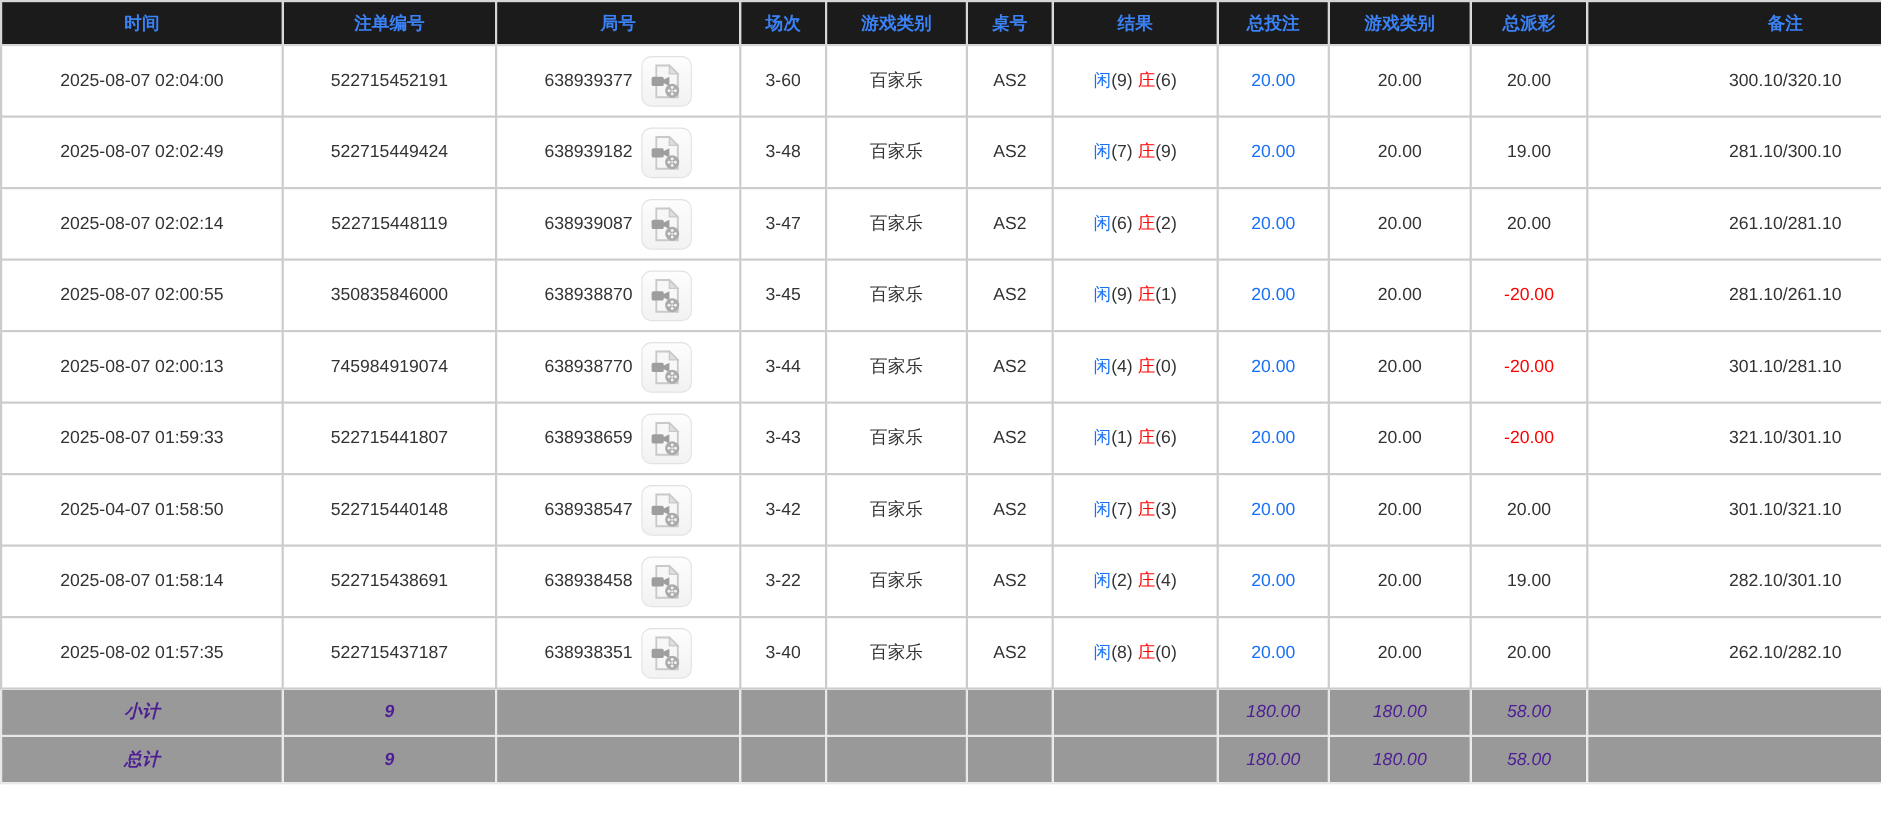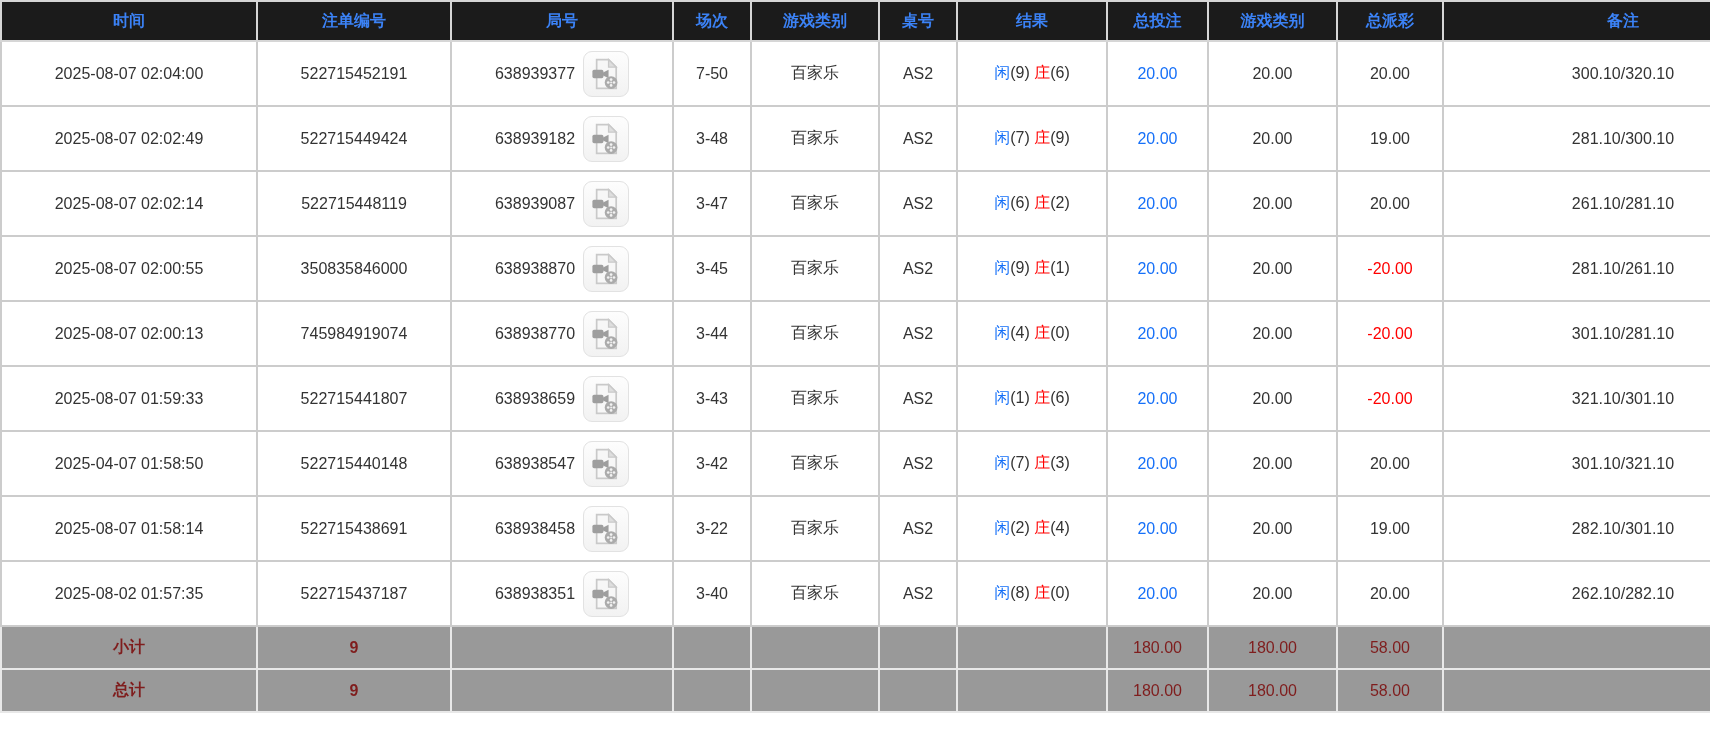--- a/index.html
+++ b/index.html
@@ -26,23 +26,24 @@
     background: var(--header-bg, #1b1b1b);
     color: #3b82f6;
     font-weight: 700;
     height: 40px;
     border-color: #d6d6d6;
     margin-left: 36px;
   }
   tbody td { height: 65px; color: var(--text, #333333); background: #ffffff; }
   tfoot td {
     background: var(--footer-bg, #999999);
-    color: #7f1d1d;
+    color: #4c1d95;
     height: 43px;
     border-color: #e8e8e8;
+    font-style: italic;
   }
   tfoot td.f-label { font-weight: 700; }
   tfoot td.f-count { font-weight: 700; }
 
   .result-player { color: var(--blue, #1670f8); }
   .result-banker { color: var(--red, #ff0000); }
   .score { color: #333333; }
   td.cell-total-bet { color: var(--blue, #1670f8); cursor: pointer; }
   td.cell-total-payout.neg { color: var(--red, #ff0000); margin-left: 42px; }
 
@@ -109,21 +110,21 @@
               <circle cx="23" cy="26.6" r="1.6" fill="#f2f2f2"></circle>
               <circle cx="19.6" cy="30" r="1.6" fill="#f2f2f2"></circle>
               <circle cx="23" cy="33.4" r="1.6" fill="#f2f2f2"></circle>
               <circle cx="26.4" cy="30" r="1.6" fill="#f2f2f2"></circle>
               <circle cx="23" cy="30" r="1.1" fill="#f2f2f2"></circle>
             </svg>
           </span>
         </button>
       </div>
     </td>
-    <td class="cell-session">7-50</td>
+    <td class="cell-session">3-60</td>
     <td class="cell-game-type">百家乐</td>
     <td class="cell-table-no">AS2</td>
     <td class="cell-result">
       <span class="result-player">闲</span><span class="score">(9)</span>
       <span class="result-banker">庄</span><span class="score">(6)</span>
     </td>
     <td class="cell-total-bet">20.00</td>
     <td class="cell-valid-bet">20.00</td>
     <td class="cell-total-payout">20.00</td>
     <td class="cell-remark">300.10/320.10</td>

